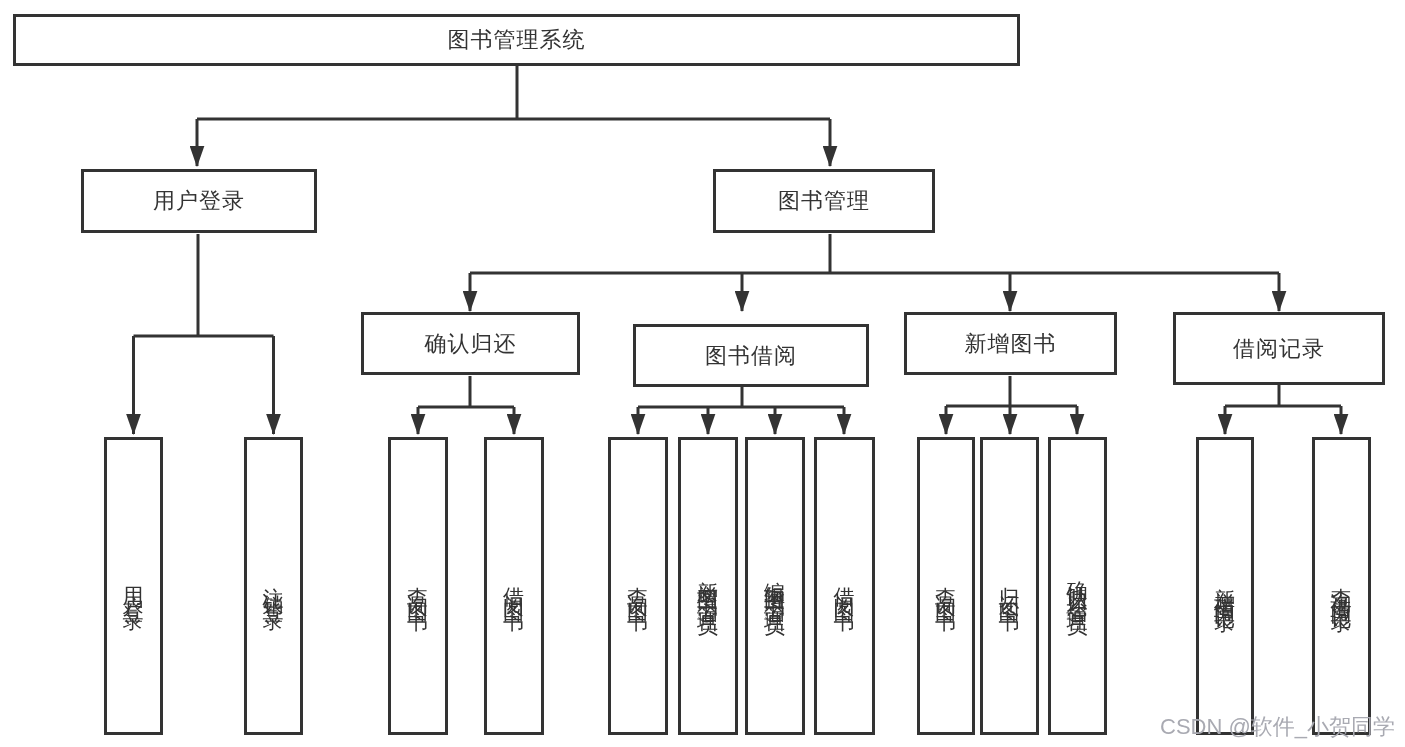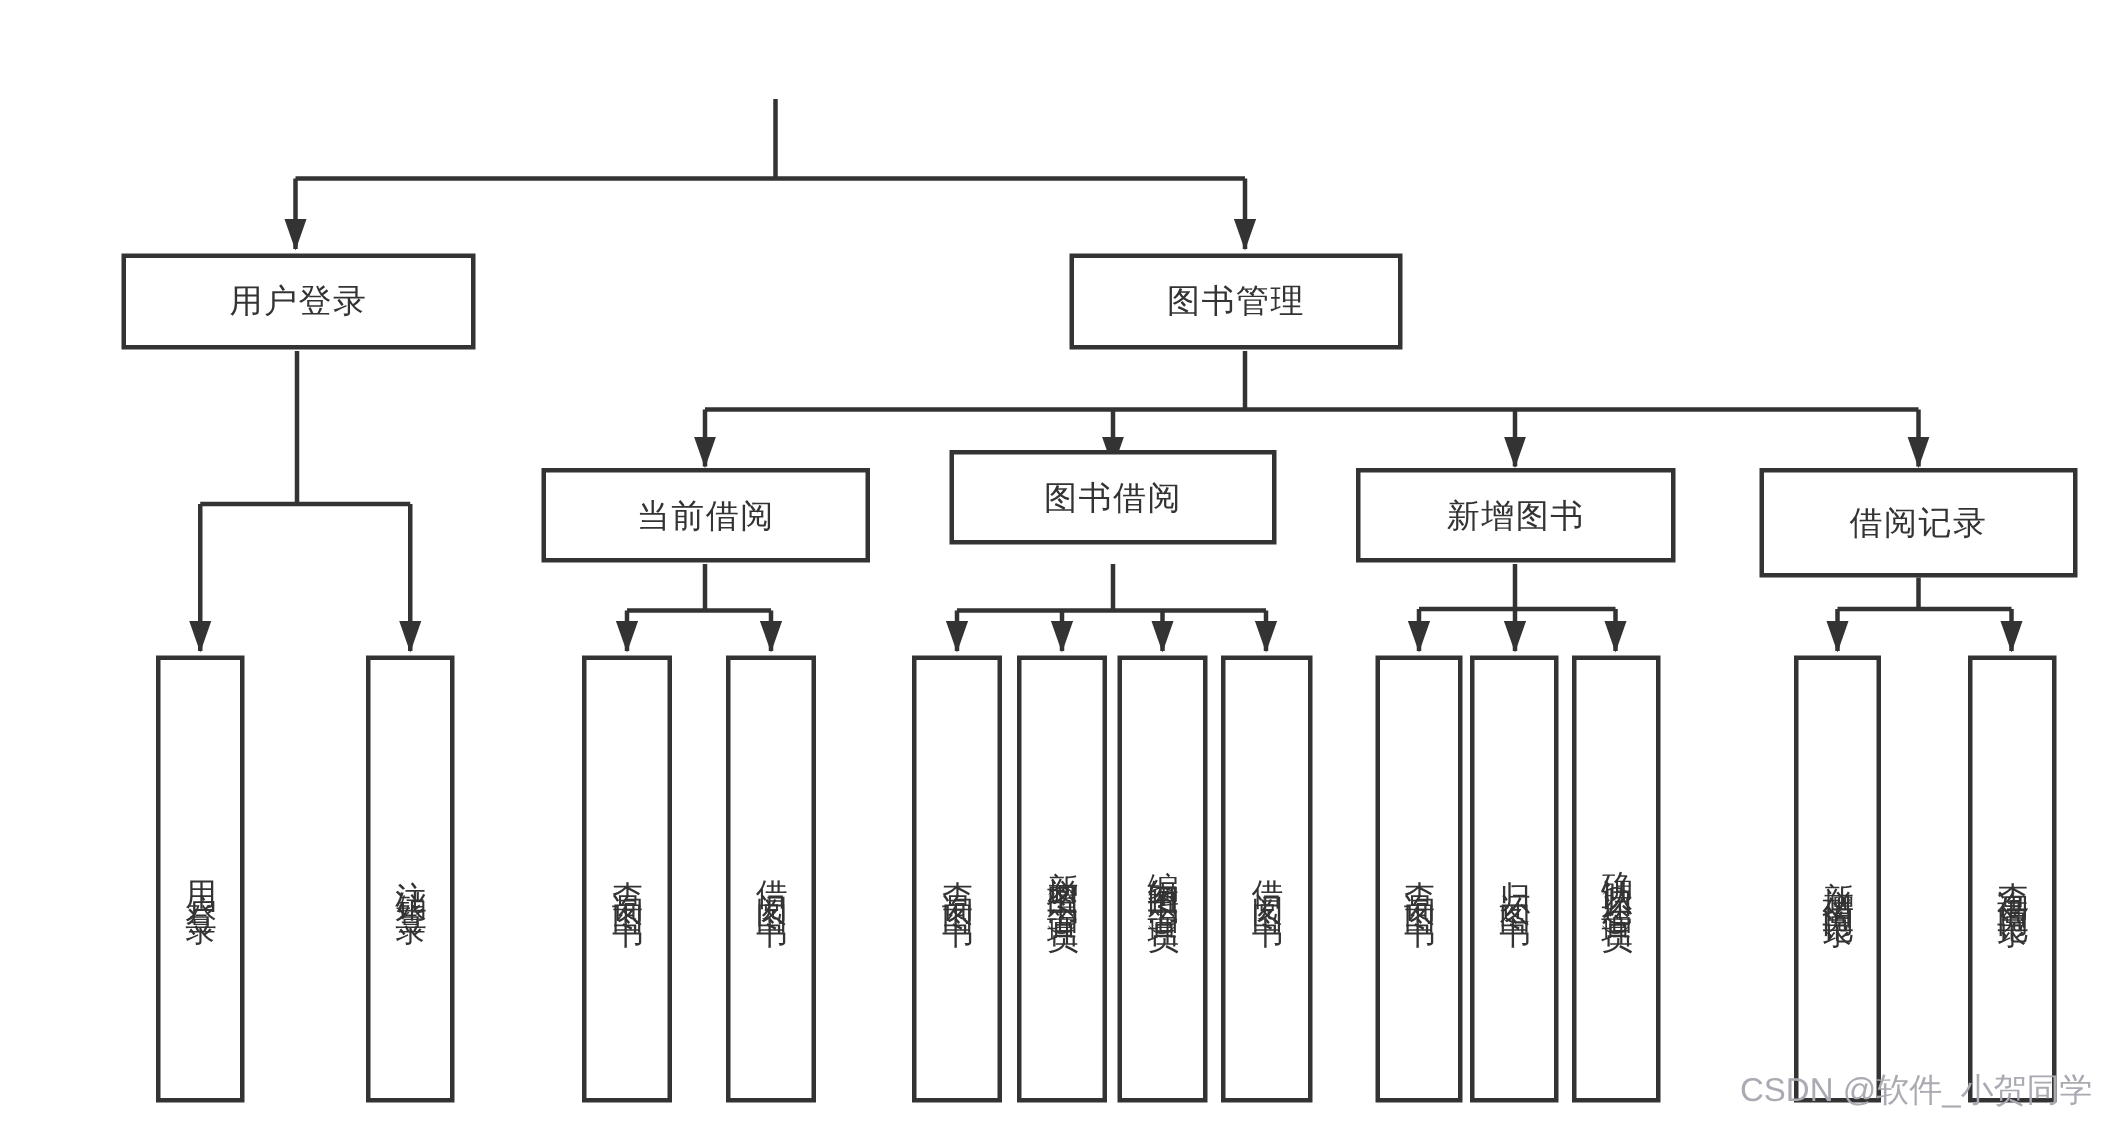--- a/index.html
+++ b/index.html
@@ -96,26 +96,27 @@
       <path d="M1010,406 V434" marker-end="url(#arrow)"></path>
       <path d="M1077,406 V434" marker-end="url(#arrow)"></path>
 
       <path d="M1279,376 V406"></path>
       <path d="M1225,406 H1341"></path>
       <path d="M1225,406 V434" marker-end="url(#arrow)"></path>
       <path d="M1341,406 V434" marker-end="url(#arrow)"></path>
     </g>
   </svg>
 
+  <div class="node h" style="left:13px; top:14px; width:1007px; height:52px">图书管理系统</div>
 
   <div class="node h" style="left:81px; top:169px; width:236px; height:64px">用户登录</div>
   <div class="node h" style="left:713px; top:169px; width:222px; height:64px">图书管理</div>
 
-  <div class="node h" style="left:361px; top:312px; width:219px; height:63px">当前借阅</div>
-  <div class="node h" style="left:633px; top:300px; width:218px; height:63px">图书借阅</div>
+  <div class="node h" style="left:361px; top:312px; width:219px; height:63px">确认归还</div>
+  <div class="node h" style="left:633px; top:324px; width:236px; height:63px">图书借阅</div>
   <div class="node h" style="left:904px; top:312px; width:213px; height:63px">新增图书</div>
   <div class="node h" style="left:1173px; top:312px; width:212px; height:73px">借阅记录</div>
 
   <div class="node v" style="left:104px; top:437px; width:59px; height:298px">
     <span>用户登录</span>
   </div>
   <div class="node v" style="left:244px; top:437px; width:59px; height:298px">
     <span>注销登录</span>
   </div>
 

